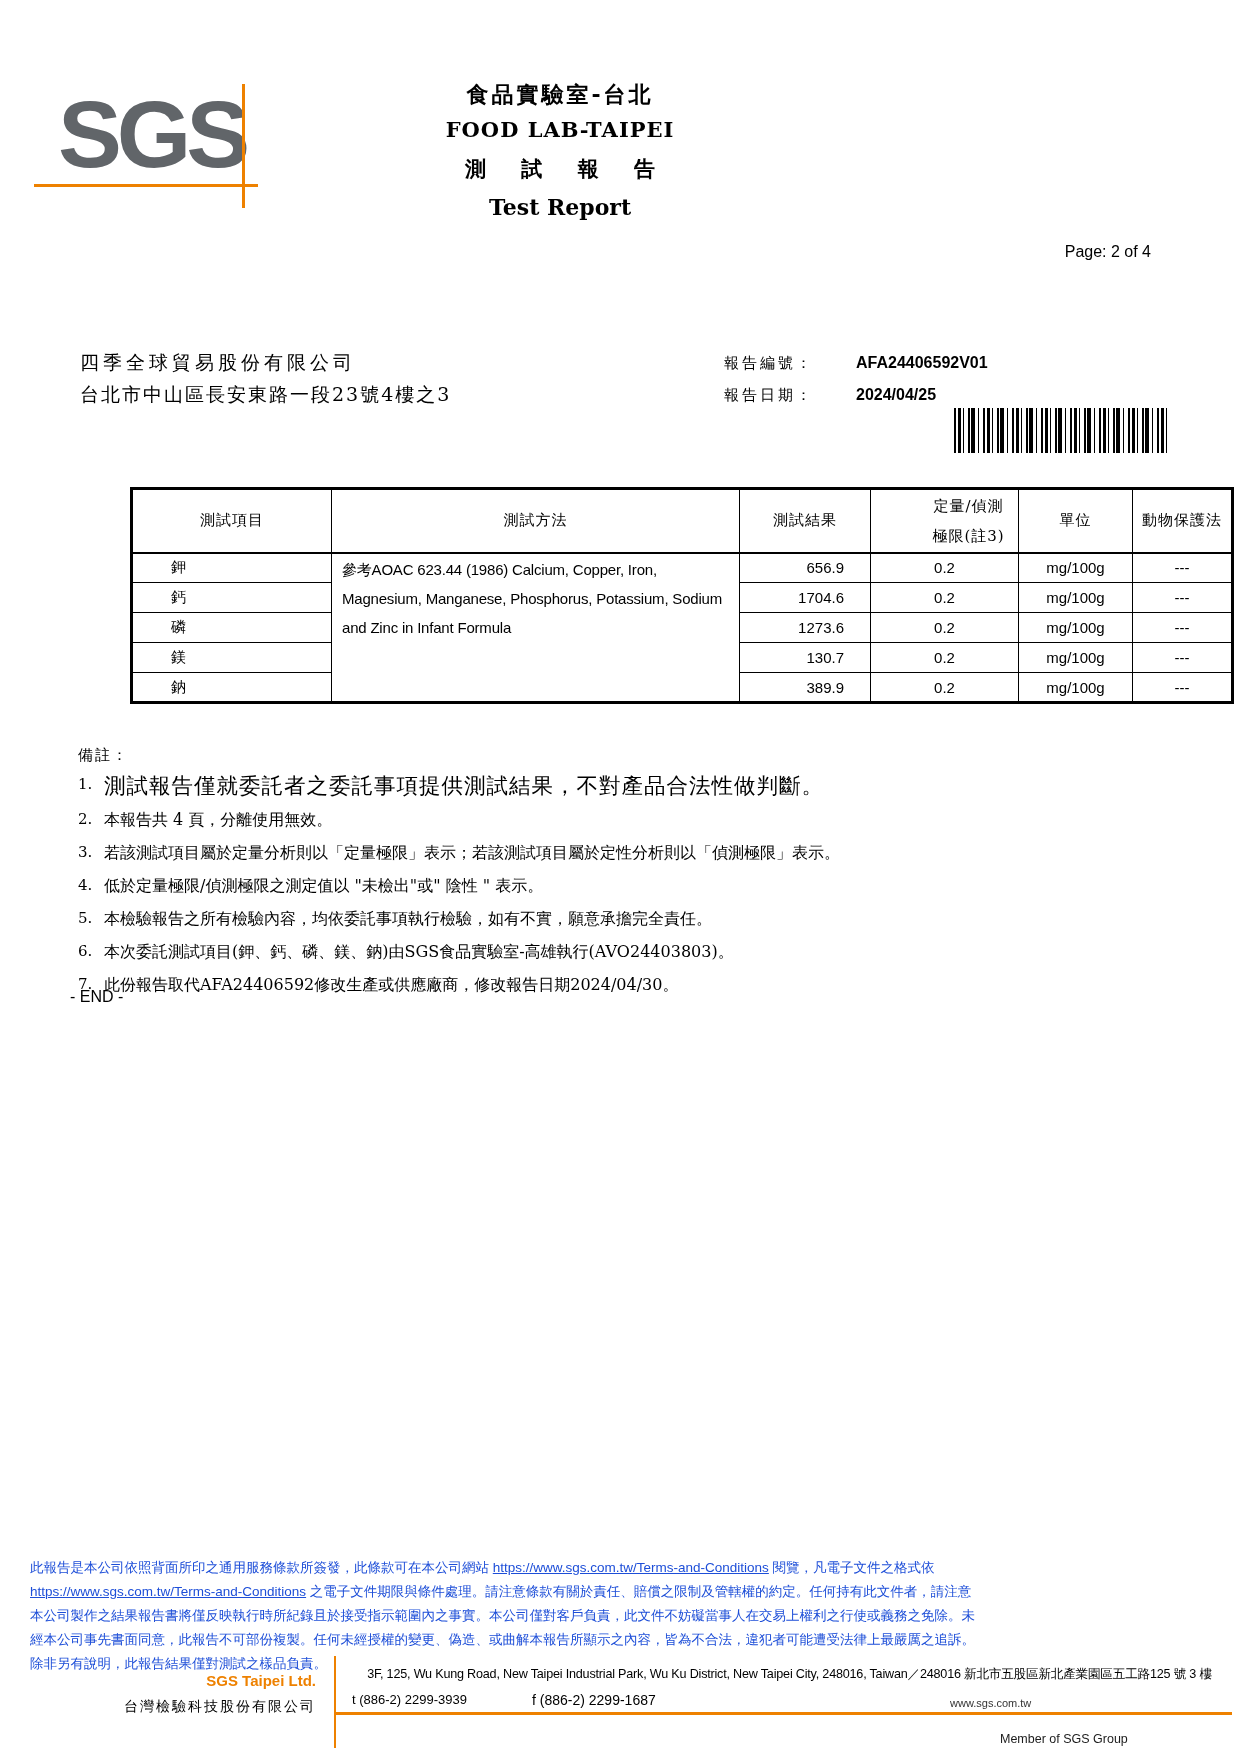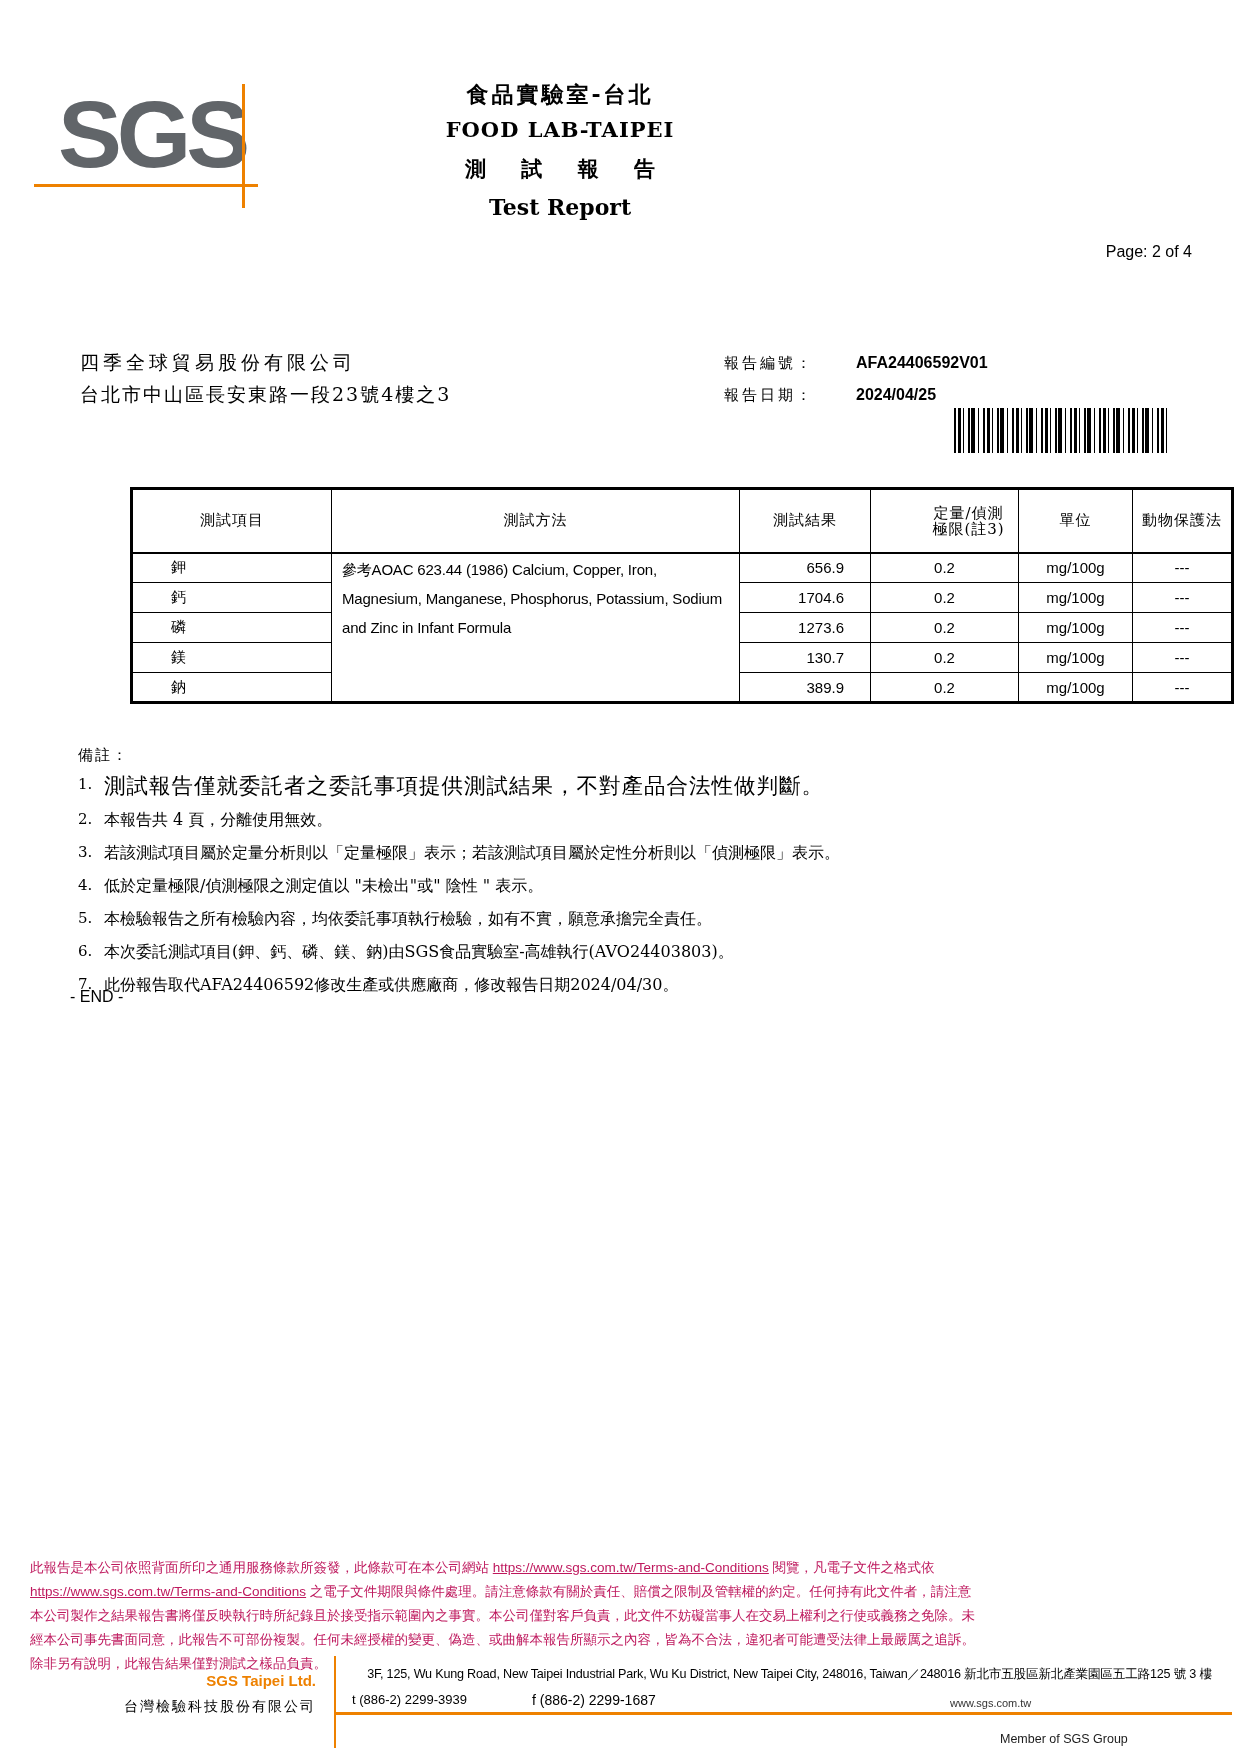--- a/index.html
+++ b/index.html
@@ -19,21 +19,21 @@
     transform:scaleX(1.02); transform-origin:left top;
   }
   .logo-vline { position:absolute; left:242px; top:84px; width:3px; height:124px; background:#ee8100; }
   .logo-hline { position:absolute; left:34px;  top:184px; width:224px; height:3px; background:#ee8100; }
 
   .title-block { position:absolute; left:330px; top:80px; width:460px; text-align:center; }
   .title-zh  { font-family:"DejaVu Serif","Liberation Serif",serif; font-weight:bold; font-size:22px; letter-spacing:3px; margin-bottom:7px; }
   .title-en  { font-family:"DejaVu Serif","Liberation Serif",serif; font-weight:bold; font-size:21px; letter-spacing:1px; margin-bottom:13px; }
   .title-zh2 { font-family:"DejaVu Serif","Liberation Serif",serif; font-weight:bold; font-size:21px; letter-spacing:14px; text-indent:14px; margin-bottom:11px; }
   .title-en2 { font-family:"DejaVu Serif","Liberation Serif",serif; font-weight:bold; font-size:22px; }
-  .page-indicator { position:absolute; left:1040px; top:243px; width:152px; text-align:right; font-size:16px; }
+  .page-indicator { position:absolute; left:999px; top:243px; width:152px; text-align:right; font-size:16px; }
 
   
   .client-name    { position:absolute; left:80px; top:350px; font-size:19px; letter-spacing:4px; }
   .client-address { position:absolute; left:80px; top:382px; font-size:19px; letter-spacing:2px; }
   .meta-label { position:absolute; left:724px; font-size:15px; letter-spacing:3px; }
   .meta-value { position:absolute; left:856px; font-size:16px; font-weight:bold; }
   .m1 { top:354px; } .m2 { top:386px; }
   .barcode {
     position:absolute; left:954px; top:408px; width:215px; height:45px;
     background:repeating-linear-gradient(90deg,
@@ -49,37 +49,37 @@
   .results-wrap { position:absolute; left:82px; top:487px; width:943px;margin-left:48px; }
   table.results { border-collapse:collapse; width:1101px; table-layout:fixed; }
   table.results { border:3px solid #000; }
   table.results th, table.results td { border:1px solid #000; }
   table.results th {
     font-family:"DejaVu Serif","Liberation Serif",serif; font-weight:normal;
     font-size:15px; text-align:center; height:64px; border-bottom:2px solid #000;
     letter-spacing:1px;
   }
   table.results td { height:30px; font-size:15px; }
-  .pre { white-space:pre-line; line-height:16px;padding-left:48px; }
+  .pre { white-space:pre-line; line-height:30px;padding-left:48px; }
   .c-item  { font-family:"DejaVu Serif","Liberation Serif",serif; font-size:16px; padding-left:38px; }
   .c-method{ vertical-align:top; padding:1px 10px 0 10px; line-height:29px; font-size:15.5px; letter-spacing:-0.2px; }
   .c-result{ text-align:right; padding-right:26px; }
   .c-limit, .c-unit, .c-animal { text-align:center; }
 
   
   .notes { position:absolute; left:78px; top:746px; width:1060px; }
   .notes-title { font-family:"DejaVu Serif","Liberation Serif",serif; font-size:15px; letter-spacing:2px; margin-bottom:10px; }
   .note { display:flex; font-family:"DejaVu Serif","Liberation Serif",serif; font-size:16px; margin-bottom:12px; }
   .note .num { width:26px; flex:0 0 26px; font-size:15px; }
   .note.big { margin-bottom:10px; }
   .note.big .txt { font-size:21.5px; letter-spacing:1px; margin-top:-4px; }
   .end-marker { position:absolute; left:70px; top:988px; width:1101px; font-size:16px; }
 
   
-  .disclaimer { position:absolute; left:30px; top:1556px; width:1205px; font-size:13.5px; color:#be185d; }
+  .disclaimer { position:absolute; left:30px; top:1556px; width:1205px; font-size:13.5px; color:#1d4ed8; }
   .disclaimer .dline { white-space:nowrap; line-height:24px; height:24px; }
   .dlink { text-decoration:underline; }
 
   
   .f-company-en { position:absolute; left:100px; top:1672px; width:216px; text-align:right; font-size:15px; font-weight:bold; color:#ee8100; }
   .f-company-zh { position:absolute; left:100px; top:1698px; width:216px; text-align:right; font-family:"DejaVu Serif","Liberation Serif",serif; font-size:14px; letter-spacing:2px; }
   .f-divider { position:absolute; left:334px; top:1656px; width:2px; height:92px; background:#ee8100; }
   .f-address { position:absolute; left:352px; top:1666px; width:875px; font-size:12.6px; white-space:nowrap; letter-spacing:-0.2px;text-align:center; }
   .f-tel { position:absolute; left:352px; top:1692px; font-size:13px; }
   .f-fax { position:absolute; left:532px; top:1692px; font-size:14px; }

